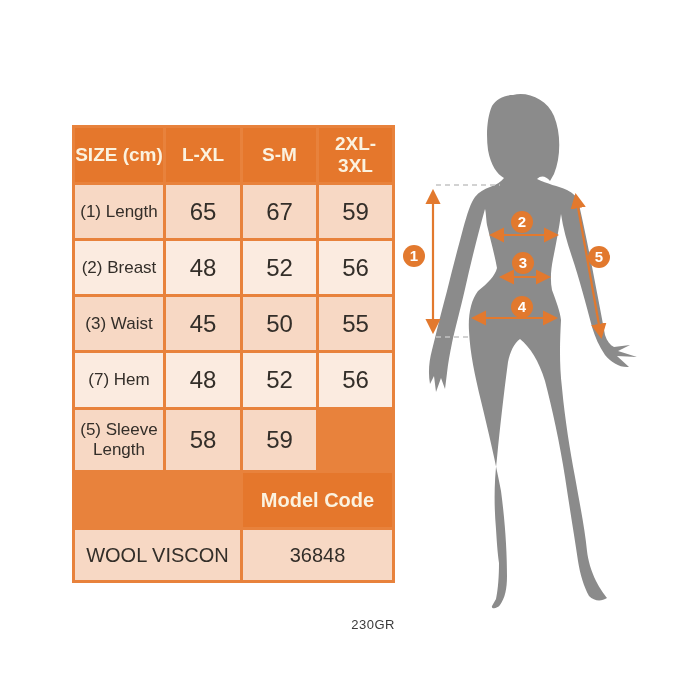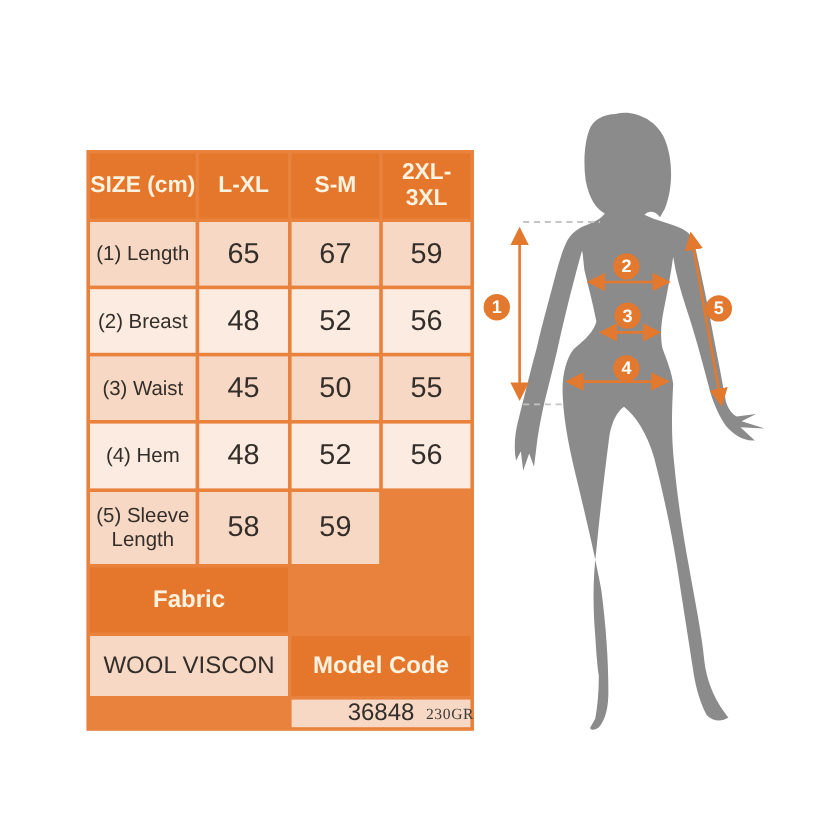--- a/index.html
+++ b/index.html
@@ -28,24 +28,23 @@
   .th-footer{font-size:20px;}
   .row-dark{background:var(--row-dark,#F7D8C4);}
   .row-light{background:var(--row-light,#FBEBE0);}
   .label{font-size:17px;padding:0 4px;}
   .val{font-size:24px;text-align:center;}
   .fab-val{font-size:20px;}
   .span-left{grid-column:1 / 3;}
   .span-right{grid-column:3 / 5;}
   
   .note{
-    position:absolute;left:72px;top:587px;width:323px;
+    position:absolute;left:72px;top:617px;width:323px;
     text-align:right;font-size:13px;color:var(--note-text,#3A3A3A);
     letter-spacing:.5px;
-    font-family:Liberation Serif, serif;
   }
   
   .diagram{position:absolute;left:400px;top:80px;width:300px;height:560px;}
   .marker-num{
     font-family:"Liberation Sans", sans-serif;
     font-size:15px;font-weight:bold;fill:#ffffff;
     text-anchor:middle;
   }
 </style>
 </head>
@@ -68,33 +67,32 @@
     <div class="cell row-light label">(2) Breast</div>
     <div class="cell row-light val">48</div>
     <div class="cell row-light val">52</div>
     <div class="cell row-light val">56</div>
 
     <div class="cell row-dark label">(3) Waist</div>
     <div class="cell row-dark val">45</div>
     <div class="cell row-dark val">50</div>
     <div class="cell row-dark val">55</div>
 
-    <div class="cell row-light label">(4) Hem</div>
+    <div class="cell row-light label">(7) Hem</div>
     <div class="cell row-light val">48</div>
     <div class="cell row-light val">52</div>
     <div class="cell row-light val">56</div>
 
     <div class="cell row-dark label">(5) Sleeve Length</div>
     <div class="cell row-dark val">58</div>
     <div class="cell row-dark val">59</div>
 
-    <div class="cell th th-footer span-left">Fabric</div>
+    <div class="cell th th-footer span-right">Model Code</div>
+
     <div class="cell row-dark fab-val span-left">WOOL VISCON</div>
-
-    <div class="cell th th-footer span-right">Model Code</div>
     <div class="cell row-dark fab-val span-right">36848</div>
   </div>
 
   <div class="note">230GR</div>
 
   <svg class="diagram" viewBox="400 80 300 560" xmlns="http://www.w3.org/2000/svg">
     <defs>
       <marker id="ah" viewBox="0 0 10 10" refX="8" refY="5" markerWidth="7" markerHeight="7" orient="auto-start-reverse">
         <path d="M0,0 L10,5 L0,10 z" fill="#E2792E"></path>
       </marker>

